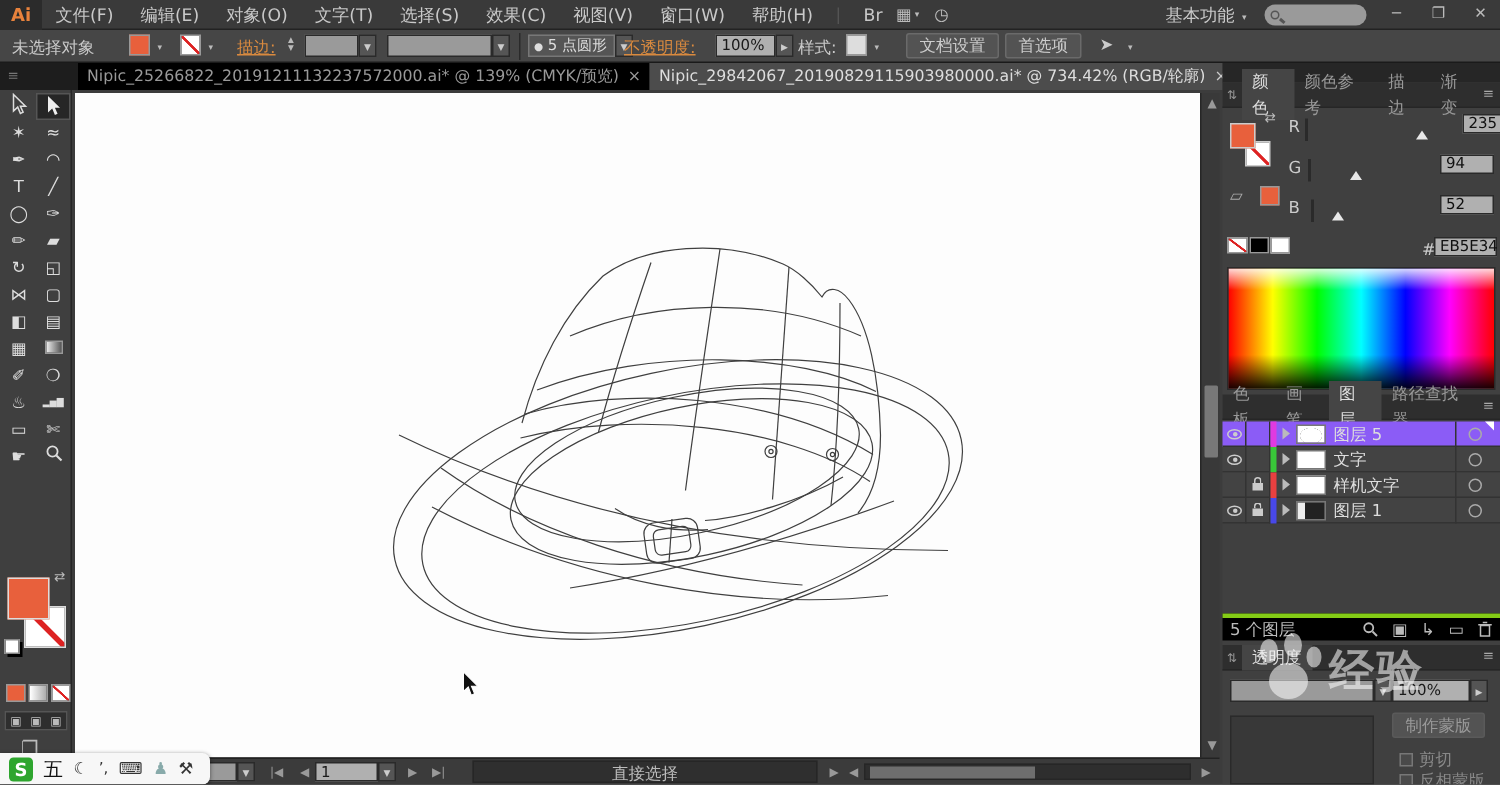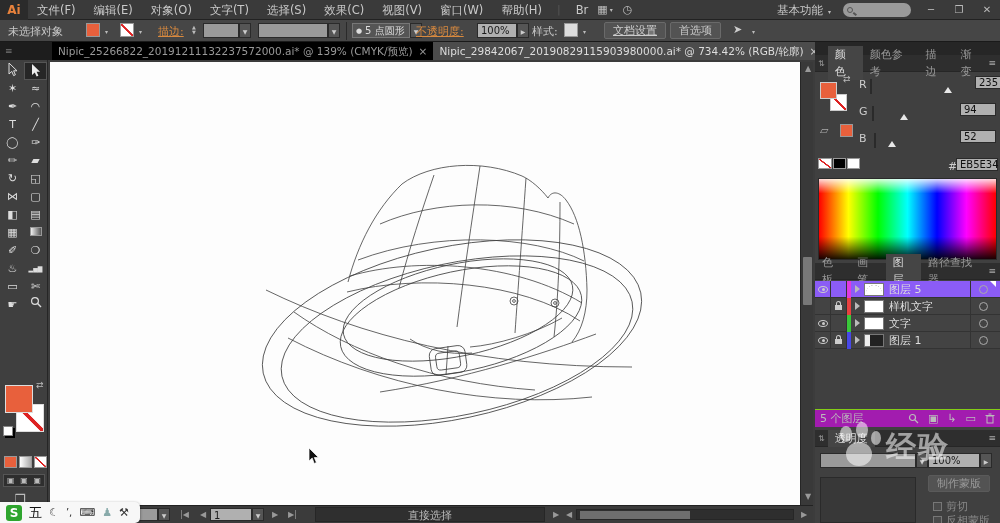--- a/index.html
+++ b/index.html
@@ -118,21 +118,21 @@
         <i style="font-size:7px;margin-right:3px;font-style:normal;">●</i>
         <i style="font-style:normal;font-size:10px;">5 点圆形</i>
       </span>
     <span class="ab ddbtn" style="left:410px;top:3px;">▼</span>
     <span class="ab olink" style="left:416px;top:4px;">不透明度:</span>
     <span class="ab inbox" style="left:477px;top:3px;width:40px;">100%</span>
     <span class="ab ddbtn" style="left:517px;top:3px;">▶</span>
     <span class="ab" style="left:532px;top:4px;color:#c9c9c9;">样式:</span>
     <span class="ab sw" style="left:564px;top:3px;background:#ddd;"></span>
     <span class="ab ddv" style="left:581px;top:8px;">▾</span>
-    <span class="ab pbtn" style="left:604px;top:2px;text-decoration:underline;">文档设置</span>
+    <span class="ab pbtn" style="left:604px;top:2px;">文档设置</span>
     <span class="ab pbtn" style="left:670px;top:2px;">首选项</span>
     <span class="ab" style="left:733px;top:3px;color:#ccc;">➤</span>
     <span class="ab ddv" style="left:750px;top:8px;">▾</span>
   </div>
 
   <div id="tabbar" class="ab r">
     <span style="width:52px;height:18px;background:#1d1d1d;color:#777;font-size:9px;line-height:18px;padding-left:5px;">≡</span>
     <span class="dtab" style="background:#000000;color:#999;"><i style="font-style:normal;">Nipic_25266822_20191211132237572000.ai* @ 139% (CMYK/预览)</i><i class="x" style="font-style:normal;">×</i></span>
     <span class="dtab" style="background:#4c4c4c;color:#ddd;"><i style="font-style:normal;">Nipic_29842067_20190829115903980000.ai* @ 734.42% (RGB/轮廓)</i><i class="x" style="font-style:normal;color:#ccc;">×</i></span>
   </div>
@@ -303,63 +303,63 @@
         <span class="cbar" style="background:#e03ae0;"></span>
         <span class="exp"></span>
         <span class="lthumb" style="background:radial-gradient(ellipse at 50% 60%, #fff 55%, #bbb 57%, #fff 60%);"></span>
         <span class="lname">图层 5</span>
         <span class="tcellr">
             <i class="target"></i>
             <i class="ab" style="right:0;top:0;width:0;height:0;border-top:6px solid #fff;border-left:6px solid transparent;"></i>
           </span>
       </div>
       <div class="lrow">
-        <span class="cellb"></span>
-        <span class="cellb">
-            <i class="lock"></i>
-          </span>
-        <span class="cbar" style="background:#e84040;"></span>
-        <span class="exp"></span>
-        <span class="lthumb"></span>
-        <span class="lname">样机文字</span>
-        <span class="tcellr">
-            <i class="target"></i>
-          </span>
-      </div>
-      <div class="lrow">
         <span class="cellb">
             <i class="eye"></i>
           </span>
         <span class="cellb"></span>
         <span class="cbar" style="background:#39c839;"></span>
         <span class="exp"></span>
         <span class="lthumb"></span>
         <span class="lname">文字</span>
         <span class="tcellr">
             <i class="target"></i>
           </span>
       </div>
       <div class="lrow">
+        <span class="cellb"></span>
+        <span class="cellb">
+            <i class="lock"></i>
+          </span>
+        <span class="cbar" style="background:#e84040;"></span>
+        <span class="exp"></span>
+        <span class="lthumb"></span>
+        <span class="lname">样机文字</span>
+        <span class="tcellr">
+            <i class="target"></i>
+          </span>
+      </div>
+      <div class="lrow">
         <span class="cellb">
             <i class="eye"></i>
           </span>
         <span class="cellb">
             <i class="lock"></i>
           </span>
         <span class="cbar" style="background:#4848e8;"></span>
         <span class="exp"></span>
         <span class="lthumb" style="background:linear-gradient(to right,#eee 0 5px,#222 5px);"></span>
         <span class="lname">图层 1</span>
         <span class="tcellr">
             <i class="target"></i>
           </span>
       </div>
     </div>
 
-    <div class="ab r" style="left:0;top:367px;width:185px;height:18px;background:#a21caf;border-top:1px solid #84cc16;padding:0 5px;">
+    <div class="ab r" style="left:0;top:367px;width:185px;height:18px;background:#000000;border-top:3px solid #84cc16;padding:0 5px;">
       <span style="color:#bbb;">5 个图层</span>
       <span style="margin-left:auto;display:flex;gap:9px;align-items:center;color:#bbb;">
         <svg width="11" height="11" viewBox="0 0 11 11">
             <circle cx="4.5" cy="4.5" r="3" fill="none" stroke="#bbb" stroke-width="1.2"></circle>
             <line x1="7" y1="7" x2="10" y2="10" stroke="#bbb" stroke-width="1.3"></line>
           </svg>
         <span>▣</span>
         <span>↳</span>
         <span>▭</span>
         <svg width="10" height="11" viewBox="0 0 10 11">

